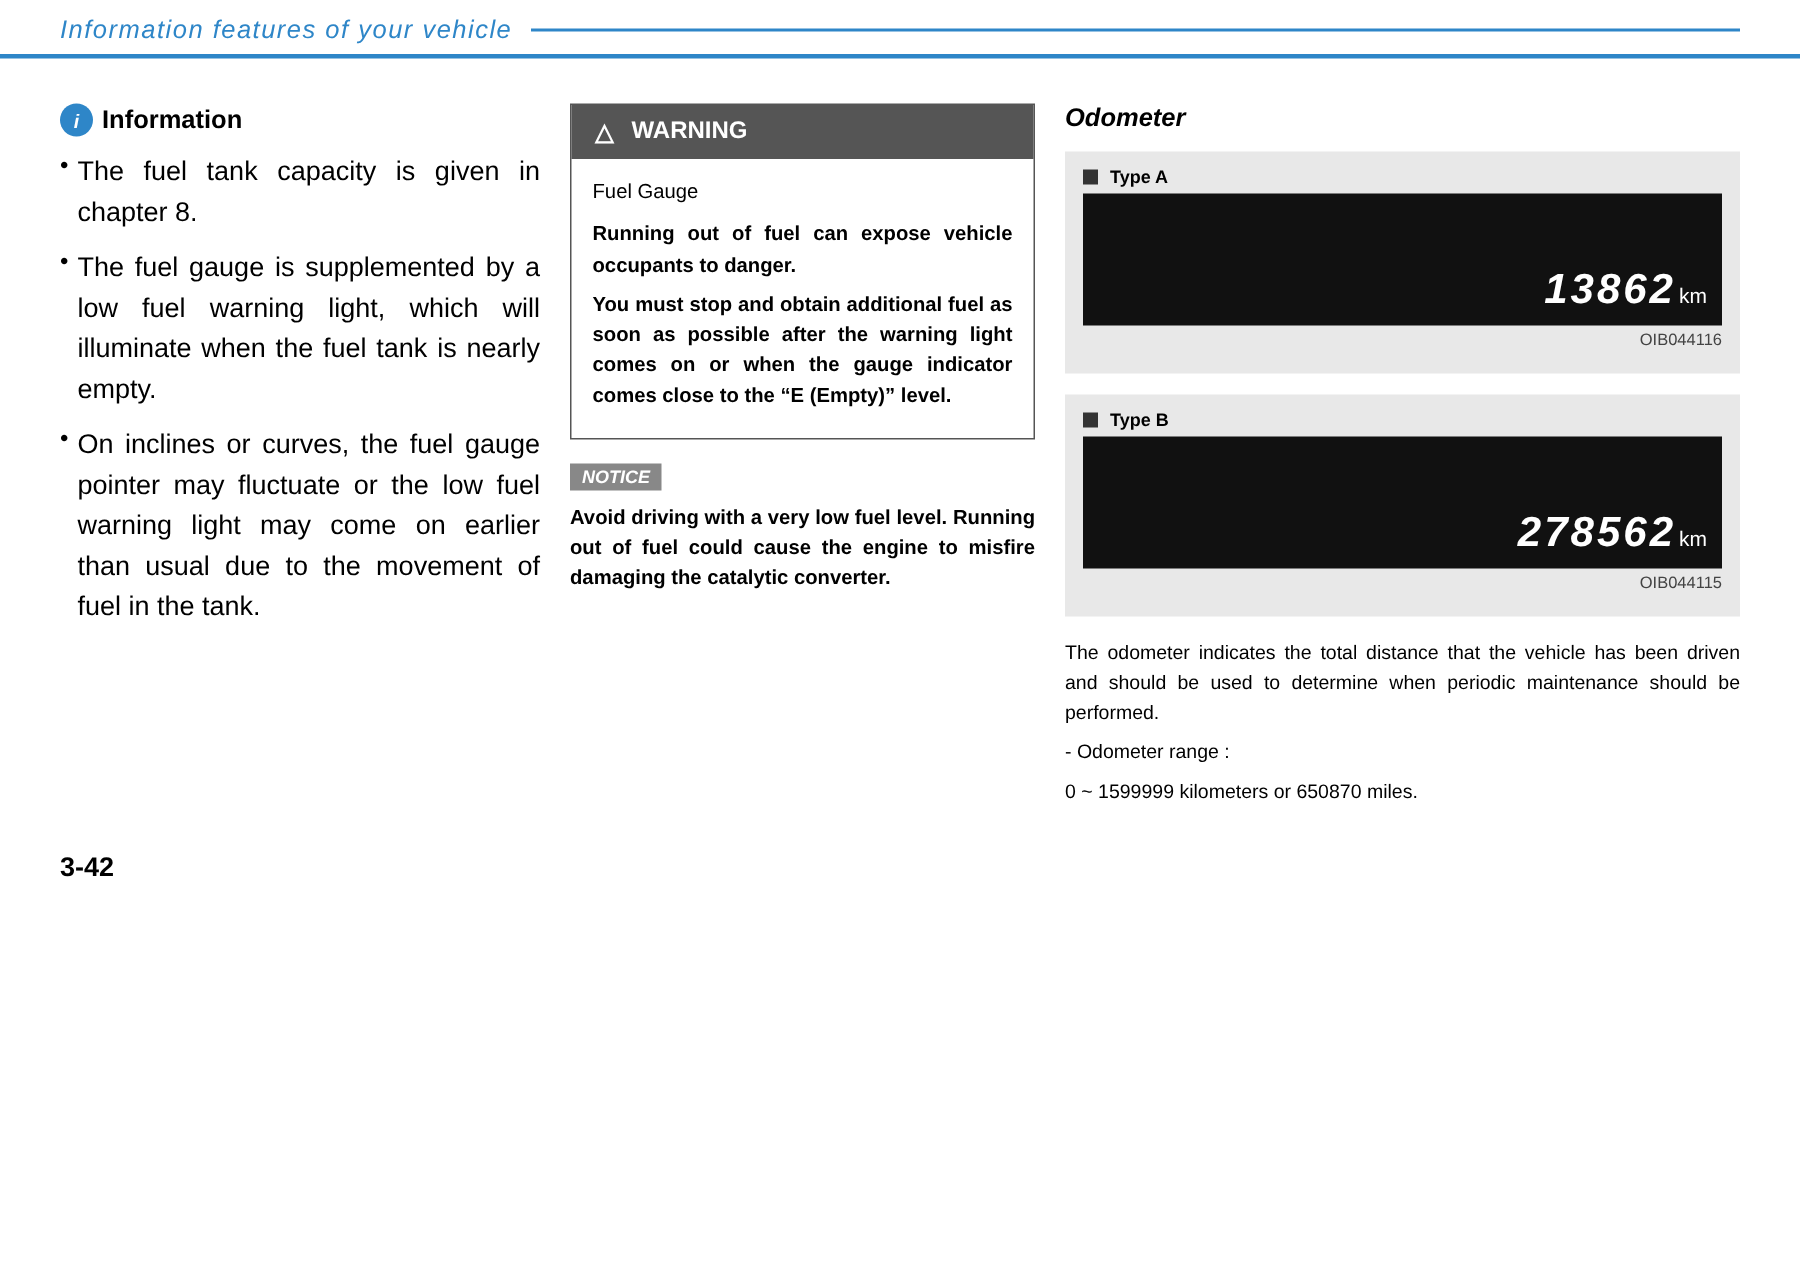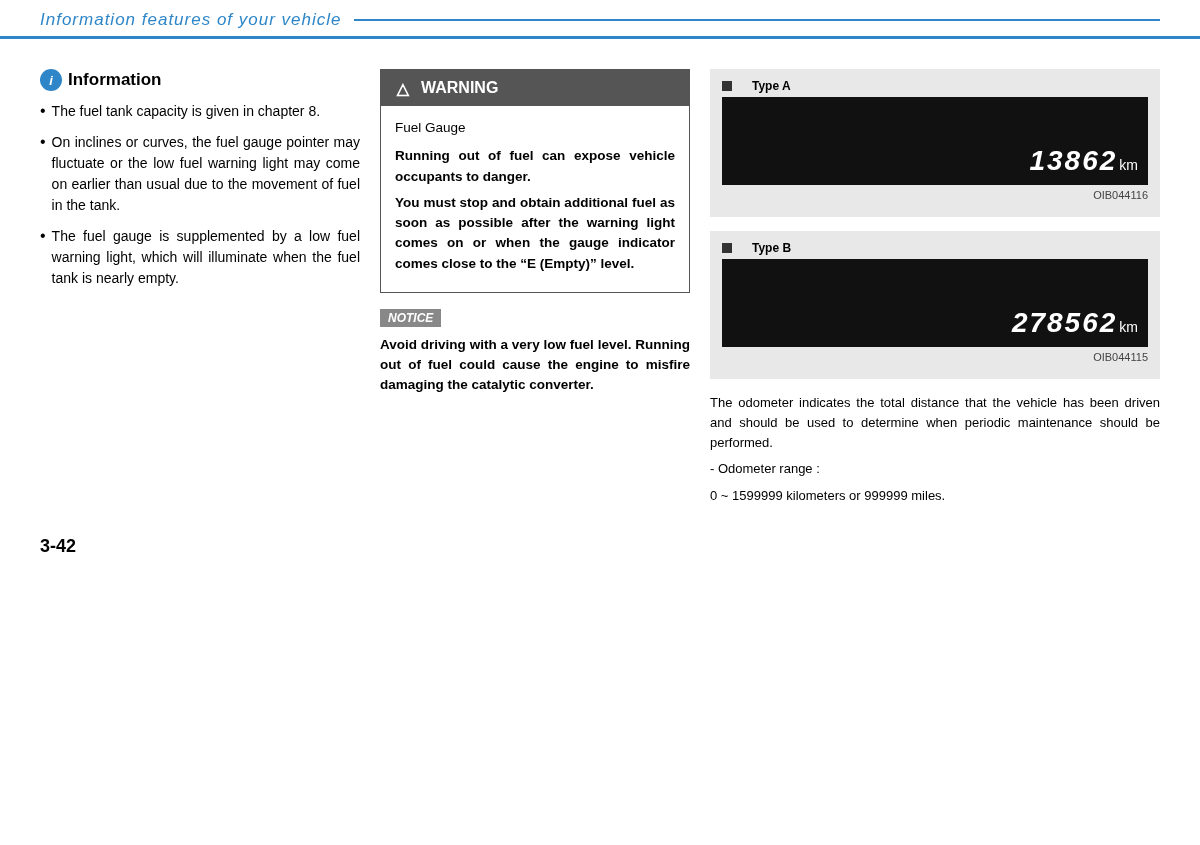--- a/index.html
+++ b/index.html
@@ -78,21 +78,21 @@
 
     .info-list {
       list-style: none;
       padding: 0;
     }
 
     .info-list li {
       display: flex;
       gap: 6px;
       margin-bottom: 10px;
-      font-size: 14px;
+      font-size: 18px;
       line-height: 1.5;
       text-align: justify;
     }
 
     .info-list li::before {
       content: "•";
       font-size: 16px;
       flex-shrink: 0;
       line-height: 1.3;
     }
@@ -185,21 +185,21 @@
       background: #e8e8e8;
       padding: 10px 12px;
       margin-bottom: 14px;
     }
 
     .odometer-type-label {
       font-size: 12px;
       font-weight: bold;
       display: flex;
       align-items: center;
-      gap: 20px;
+      gap: 8px;
       margin-bottom: 4px;
     }
 
     .type-square {
       width: 10px;
       height: 10px;
       background: #333;
       display: inline-block;
     }
 
@@ -272,24 +272,24 @@
     <div class="info-section">
       <div class="info-header">
         <div class="info-icon">i</div>
         <span class="info-title">Information</span>
       </div>
       <ul class="info-list">
         <li>
           <span>The fuel tank capacity is given in chapter 8.</span>
         </li>
         <li>
-          <span>On inclines or curves, the fuel gauge pointer may fluctuate or the low fuel warning light may come on earlier than usual due to the movement of fuel in the tank.</span>
+          <span>The fuel gauge is supplemented by a low fuel warning light, which will illuminate when the fuel tank is nearly empty.</span>
         </li>
         <li>
-          <span>The fuel gauge is supplemented by a low fuel warning light, which will illuminate when the fuel tank is nearly empty.</span>
+          <span>On inclines or curves, the fuel gauge pointer may fluctuate or the low fuel warning light may come on earlier than usual due to the movement of fuel in the tank.</span>
         </li>
       </ul>
     </div>
   </div>
 
   <div class="middle-col">
     <div class="warning-box">
       <div class="warning-header">
         <span class="warning-triangle">△</span>
         <span>WARNING</span>
@@ -301,20 +301,21 @@
       </div>
     </div>
 
     <div class="notice-box">
       <span class="notice-label">NOTICE</span>
       <p class="notice-text">Avoid driving with a very low fuel level. Running out of fuel could cause the engine to misfire damaging the catalytic converter.</p>
     </div>
   </div>
 
   <div class="right-col">
+    <p class="odometer-title">Odometer</p>
 
     <div class="odometer-image">
       <div class="odometer-type-label">
         <span class="type-square"></span>
         <span>Type A</span>
       </div>
       <div class="odometer-display">
         <span class="odometer-reading">13862</span>
         <span class="odometer-unit">km</span>
       </div>
@@ -328,20 +329,20 @@
       </div>
       <div class="odometer-display">
         <span class="odometer-reading">278562</span>
         <span class="odometer-unit">km</span>
       </div>
       <p class="odometer-code">OIB044115</p>
     </div>
 
     <p class="odometer-desc">The odometer indicates the total distance that the vehicle has been driven and should be used to determine when periodic maintenance should be performed.</p>
     <p class="odometer-range">- Odometer range :</p>
-    <p class="odometer-range">0 ~ 1599999 kilometers or 999999 miles.</p>
+    <p class="odometer-range">0 ~ 1599999 kilometers or 650870 miles.</p>
   </div>
 
 </div>
 
 <div class="footer">
   <span>3-42</span>
 </div>
 
 </body></html>

